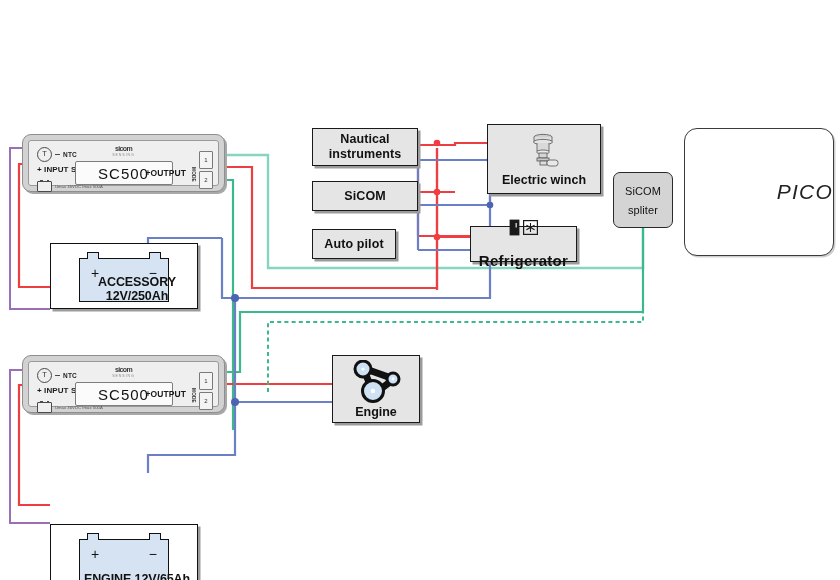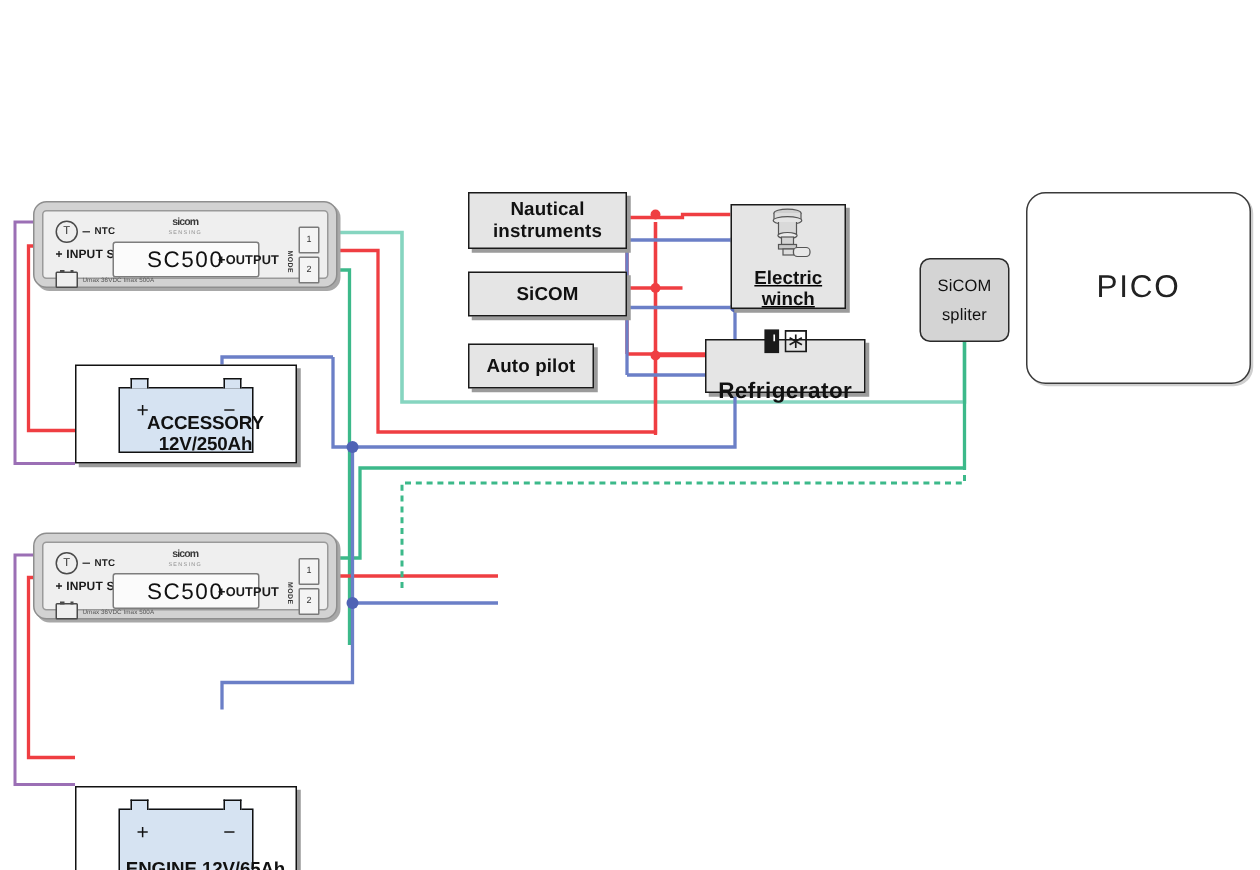--- a/index.html
+++ b/index.html
@@ -144,22 +144,23 @@
   .sicom{
     background:#d4d4d4;border:1.5px solid #2a2a2a;border-radius:7px;
     display:flex;flex-direction:column;align-items:center;justify-content:center;
     gap:7px;
   }
   .sicom span{font-size:11px;color:#111;letter-spacing:.1px;}
 
   
   .pico{
     background:#ffffff;border:1.4px solid #3a3a3a;border-radius:13px;
-    display:flex;align-items:center;justify-content:center;
+    display:flex;align-items:center;justify-content:flex-end;
     box-shadow:1.5px 1.5px 0 0 #cfcfcf;
+    font-style:italic;
   }
   .pico span{font-size:21px;color:#222;letter-spacing:1.2px;}
 </style>
 </head>
 <body>
 
 <div id="stage">
 
   <svg id="wires" viewBox="0 0 840 580" xmlns="http://www.w3.org/2000/svg">
     <defs>
@@ -324,21 +325,21 @@
   </div>
 
   <div class="node devbox" style="left:312px;top:181px;width:106px;height:30px;">
     <div class="lbl">SiCOM</div>
   </div>
 
   <div class="node devbox" style="left:312px;top:229px;width:84px;height:30px;">
     <div class="lbl">Auto pilot</div>
   </div>
 
-  <div class="node devbox" style="left:487px;top:136px;width:77px;height:70px;text-decoration:underline;">
+  <div class="node devbox" style="left:487px;top:124px;width:114px;height:70px;">
     <div class="winch-art">
       <svg width="36" height="40" viewBox="0 0 36 40">
         <ellipse cx="17" cy="6" rx="9" ry="2.6" fill="#cfcfcf" stroke="#555" stroke-width=".8"></ellipse>
         <path d="M8 6 L8 10 Q17 13 26 10 L26 6" fill="#ddd" stroke="#555" stroke-width=".8"></path>
         <ellipse cx="17" cy="11" rx="9.5" ry="2.6" fill="#e4e4e4" stroke="#555" stroke-width=".8"></ellipse>
         <path d="M11 12 L11 20 Q17 22 23 20 L23 12" fill="#d9d9d9" stroke="#555" stroke-width=".8"></path>
         <ellipse cx="17" cy="21" rx="6.4" ry="2" fill="#ececec" stroke="#555" stroke-width=".8"></ellipse>
         <rect x="13" y="22" width="8" height="5" fill="#d4d4d4" stroke="#555" stroke-width=".8"></rect>
         <rect x="11" y="27" width="12" height="3" fill="#c9c9c9" stroke="#555" stroke-width=".8"></rect>
         <rect x="14" y="30" width="7" height="4" fill="#ddd" stroke="#555" stroke-width=".8"></rect>
@@ -361,20 +362,34 @@
             <line x1="7.5" y1="3" x2="7.5" y2="12"></line>
             <line x1="3.4" y1="5.2" x2="11.6" y2="9.8"></line>
             <line x1="3.4" y1="9.8" x2="11.6" y2="5.2"></line>
           </g>
         </svg>
       </div>
       <div class="fridge-cap">Refrigerator</div>
     </div>
   </div>
 
+  <div class="node devbox" style="left:332px;top:355px;width:88px;height:68px;">
+    <div style="display:flex;flex-direction:column;align-items:center;">
+      <svg width="58" height="44" viewBox="0 0 58 44">
+        <path d="M16 8 L47 19 L27 34 Z" fill="none" stroke="#111" stroke-width="7" stroke-linejoin="round"></path>
+        <circle cx="16" cy="9" r="8" fill="#cfe2f5" stroke="#111" stroke-width="3"></circle>
+        <circle cx="46" cy="19" r="6" fill="#cfe2f5" stroke="#111" stroke-width="3"></circle>
+        <circle cx="26" cy="31" r="10.5" fill="#cfe2f5" stroke="#111" stroke-width="3"></circle>
+        <circle cx="16" cy="9" r="1.6" fill="#fff"></circle>
+        <circle cx="46" cy="19" r="1.4" fill="#fff"></circle>
+        <circle cx="26" cy="31" r="2.2" fill="#fff"></circle>
+      </svg>
+      <span class="eng-cap">Engine</span>
+    </div>
+  </div>
 
   <div class="node sicom" style="left:613px;top:172px;width:60px;height:56px;">
     <span>SiCOM</span>
     <span>spliter</span>
   </div>
 
   <div class="node pico" style="left:684px;top:128px;width:150px;height:128px;">
     <span>PICO</span>
   </div>
 

